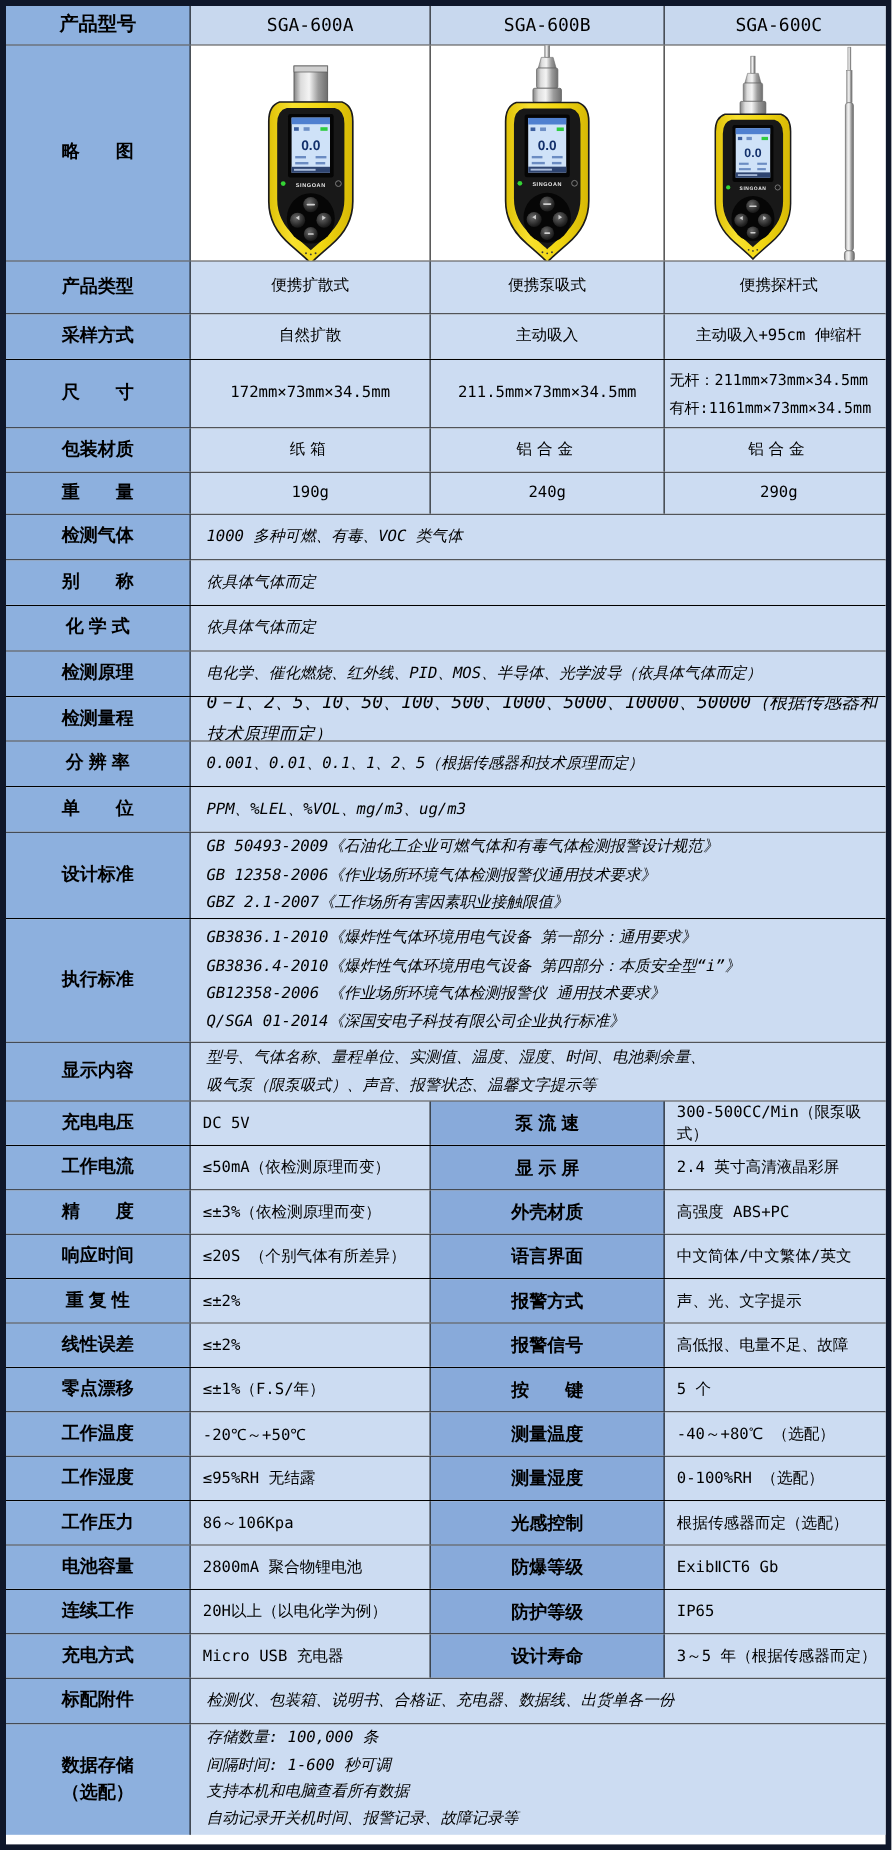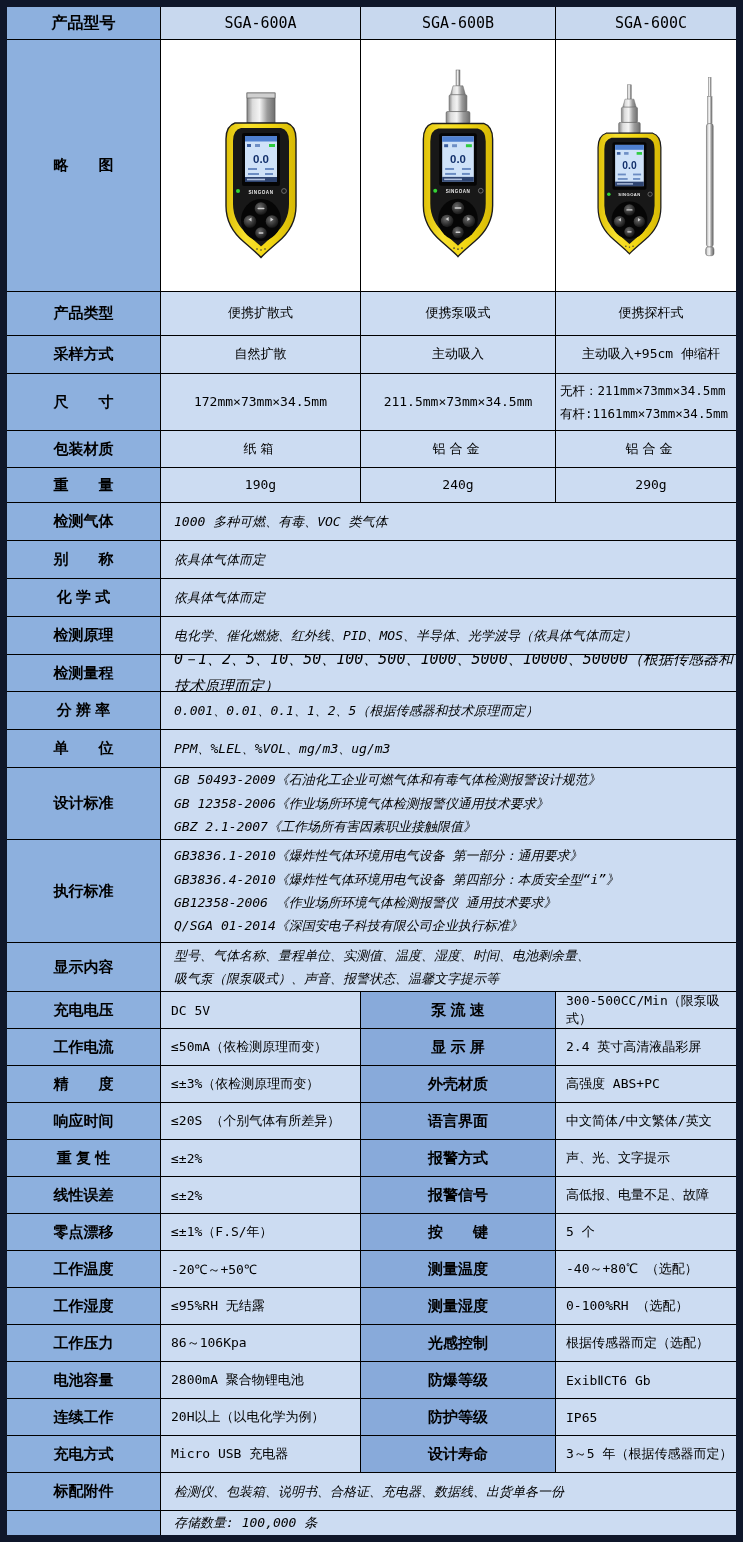--- a/index.html
+++ b/index.html
@@ -1,21 +1,21 @@
 <!DOCTYPE html>
 <html><head>
 <meta charset="utf-8">
 <style>
   * { margin:0; padding:0; box-sizing:border-box; }
   html,body { background:#ffffff; }
   body { font-family:"Liberation Sans", sans-serif; color:#000; width:743px; }
 
   .spec-table {
     width:743px; height:1542px;
-    border:7px solid #0f172a;
+    border:5px solid #0f172a;
     background:#fff;
     overflow:hidden;
   }
   .row {
     display:grid;
     grid-template-columns:154px 200px 195px 190px;
     border-bottom:1px solid #000;
   }
   .cell {
     border-right:1px solid #000;
@@ -49,21 +49,21 @@
   
   .h-header { height:33px; }
   .model {
     background:#C8D8EE;
     font-family:"DejaVu Sans Mono","Liberation Serif",serif;
     font-size:15px; text-align:center;
   }
   .h-header .lbl { font-size:16px; }
 
   
-  .h-sketch { height:252px; }
+  .h-sketch { height:180px; }
   .h-sketch .imgcell { background:#fff; padding:0; }
   .h-sketch svg { display:block; }
 
   
   #compare-rows > div:nth-of-type(1) { height:44px; }
   #compare-rows > div:nth-of-type(2) { height:38px; }
   #compare-rows > div:nth-of-type(3) { height:57px; }
   #compare-rows > div:nth-of-type(4) { height:37px; }
   #compare-rows > div:nth-of-type(5) { height:35px; }
   #compare-rows div.cv { white-space:pre-line; line-height:1.85; }

